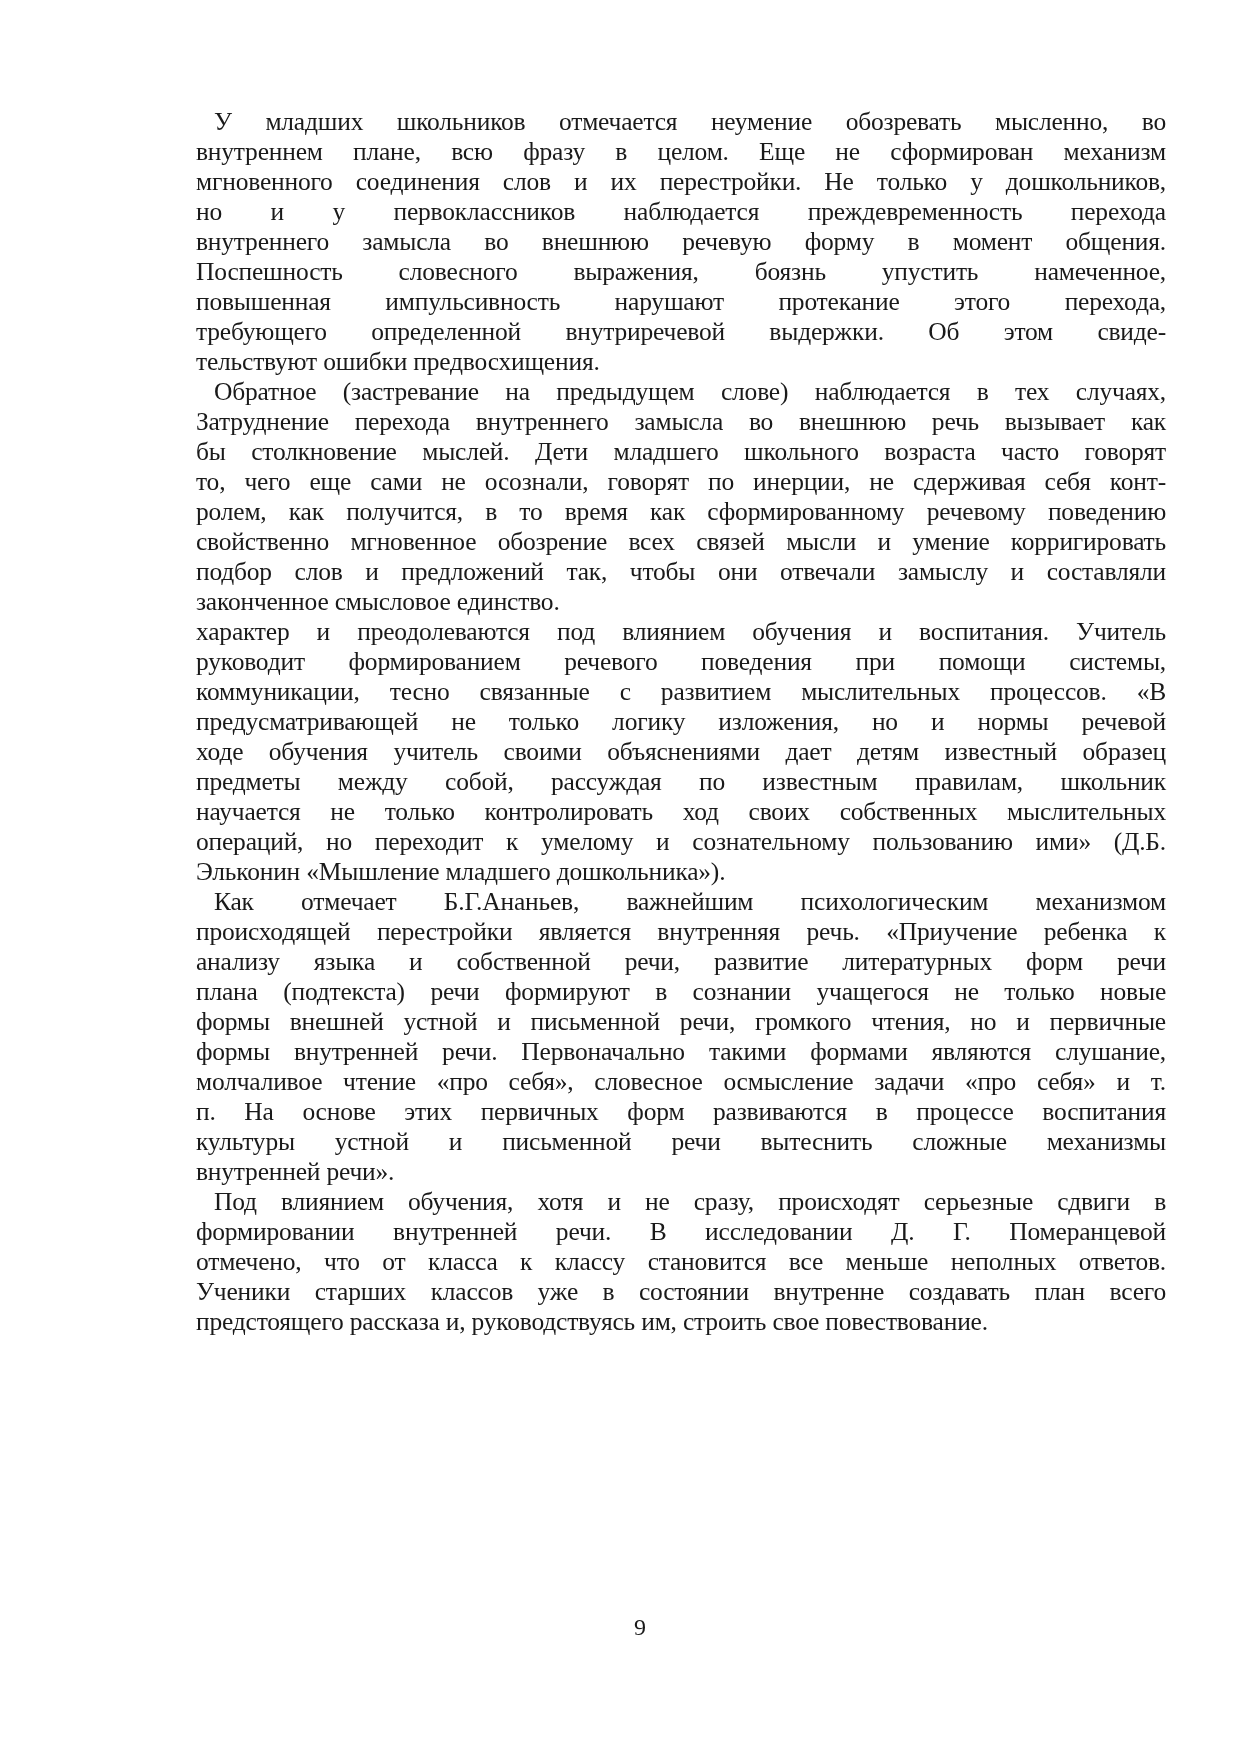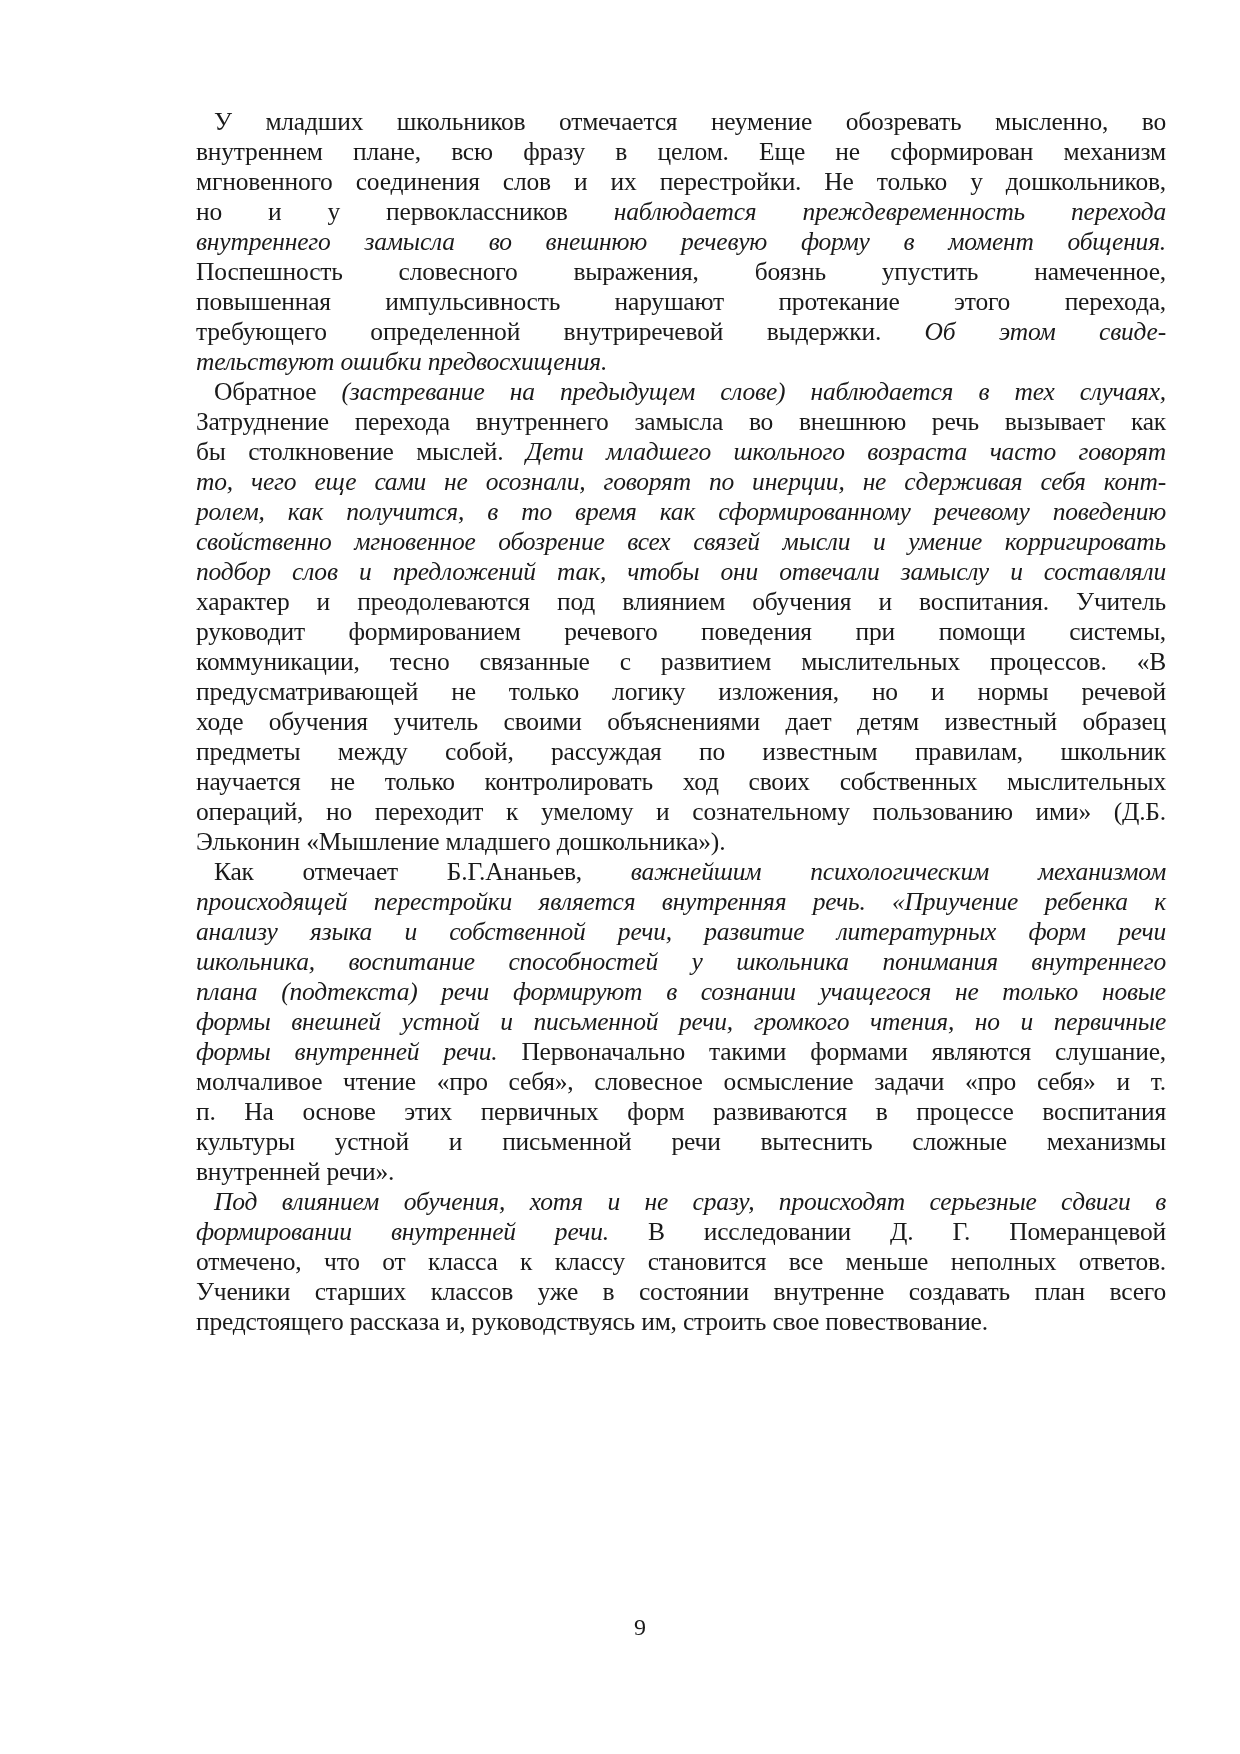--- a/index.html
+++ b/index.html
@@ -39,21 +39,20 @@
       text-align-last: justify;
       letter-spacing: -0.2px;
     }
     .line.last {
       text-align-last: left;
     }
     .line.indent {
       padding-left: 18px;
     }
     .it {
-      font-style: italic;
     }
     .page-number {
       position: absolute;
       left: 0;
       width: 1240px;
       top: 1612px;
       text-align: center;
       font-size: 24px;
       line-height: 30px;
     }
@@ -75,37 +74,37 @@
         <span class="line last"><span class="it">тельствуют ошибки предвосхищения.</span></span>
       </div>
       <div>
         <span class="line indent"><span>Обратное </span><span class="it">(застревание на предыдущем слове) наблюдается в тех случаях,</span></span>
         <span class="line"><span>Затруднение перехода внутреннего замысла во внешнюю речь вызывает как</span></span>
         <span class="line"><span>бы столкновение мыслей. </span><span class="it">Дети младшего школьного возраста часто говорят</span></span>
         <span class="line"><span class="it">то, чего еще сами не осознали, говорят по инерции, не сдерживая себя конт-</span></span>
         <span class="line"><span class="it">ролем, как получится, в то время как сформированному речевому поведению</span></span>
         <span class="line"><span class="it">свойственно мгновенное обозрение всех связей мысли и умение корригировать</span></span>
         <span class="line"><span class="it">подбор слов и предложений так, чтобы они отвечали замыслу и составляли</span></span>
+        <span class="line last"><span class="it">законченное смысловое единство.</span></span>
       </div>
       <div>
         <span class="line"><span>характер и преодолеваются под влиянием обучения и воспитания. Учитель</span></span>
         <span class="line"><span>руководит формированием речевого поведения при помощи системы,</span></span>
         <span class="line"><span>коммуникации, тесно связанные с развитием мыслительных процессов. «В</span></span>
         <span class="line"><span>предусматривающей не только логику изложения, но и нормы речевой</span></span>
         <span class="line"><span>ходе обучения учитель своими объяснениями дает детям известный образец</span></span>
         <span class="line"><span>предметы между собой, рассуждая по известным правилам, школьник</span></span>
         <span class="line"><span>научается не только контролировать ход своих собственных мыслительных</span></span>
         <span class="line"><span>операций, но переходит к умелому и сознательному пользованию ими» (Д.Б.</span></span>
         <span class="line last"><span>Эльконин «Мышление младшего дошкольника»).</span></span>
       </div>
       <div>
         <span class="line indent"><span>Как отмечает Б.Г.Ананьев, </span><span class="it">важнейшим психологическим механизмом</span></span>
         <span class="line"><span class="it">происходящей перестройки является внутренняя речь. «Приучение ребенка к</span></span>
         <span class="line"><span class="it">анализу языка и собственной речи, развитие литературных форм речи</span></span>
-        <span class="line"><span class="it">школьника, воспитание способностей у школьника понимания внутреннего</span></span>
         <span class="line"><span class="it">плана (подтекста) речи формируют в сознании учащегося не только новые</span></span>
         <span class="line"><span class="it">формы внешней устной и письменной речи, громкого чтения, но и первичные</span></span>
         <span class="line"><span class="it">формы внутренней речи.</span><span> Первоначально такими формами являются слушание,</span></span>
         <span class="line"><span>молчаливое чтение «про себя», словесное осмысление задачи «про себя» и т.</span></span>
         <span class="line"><span>п. На основе этих первичных форм развиваются в процессе воспитания</span></span>
         <span class="line"><span>культуры устной и письменной речи вытеснить сложные механизмы</span></span>
         <span class="line last"><span>внутренней речи».</span></span>
       </div>
       <div>
         <span class="line indent"><span class="it">Под влиянием обучения, хотя и не сразу, происходят серьезные сдвиги в</span></span>

